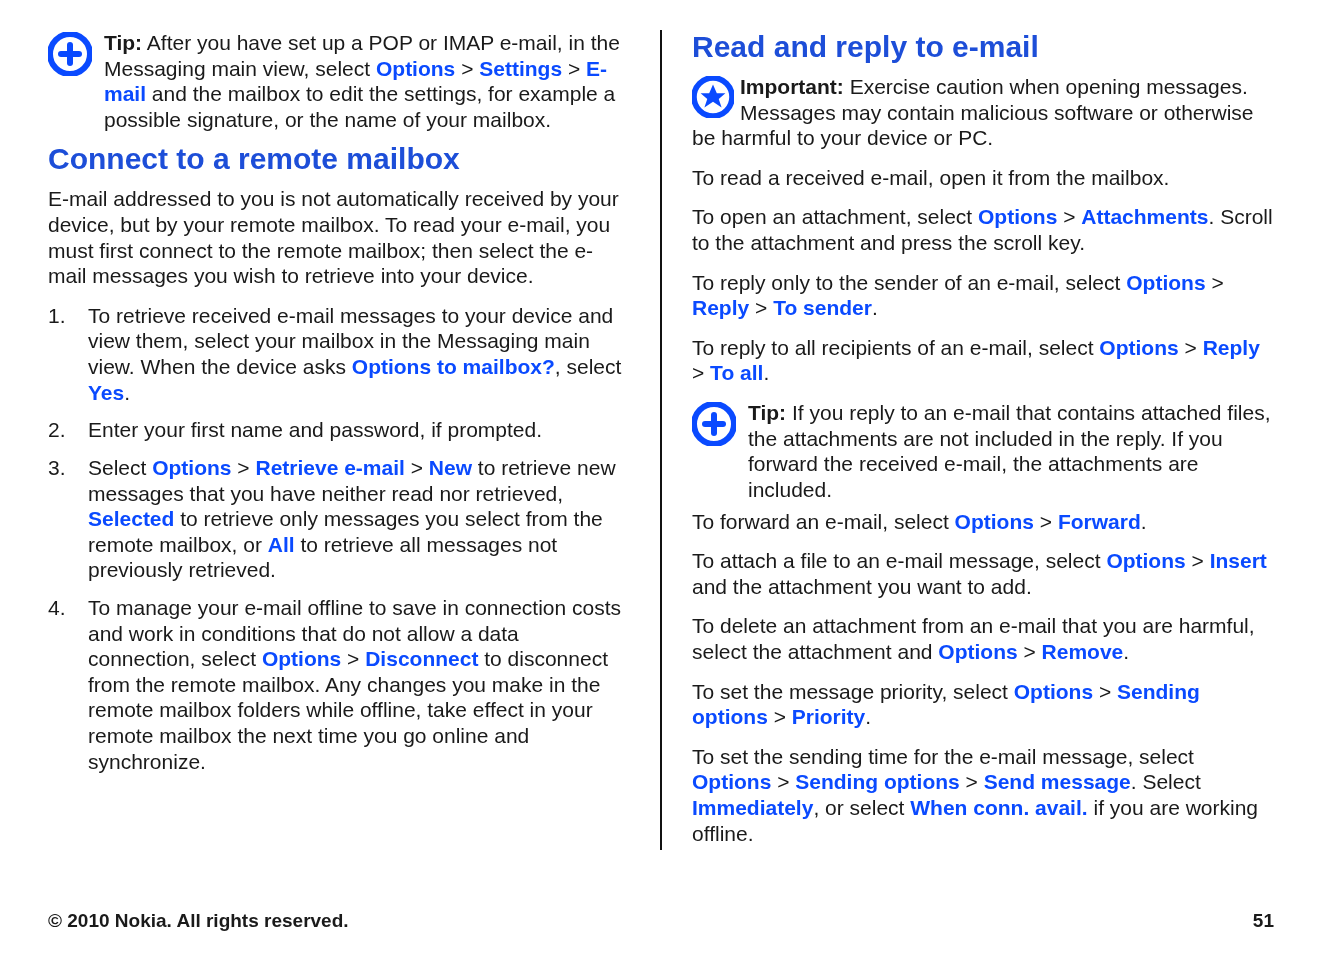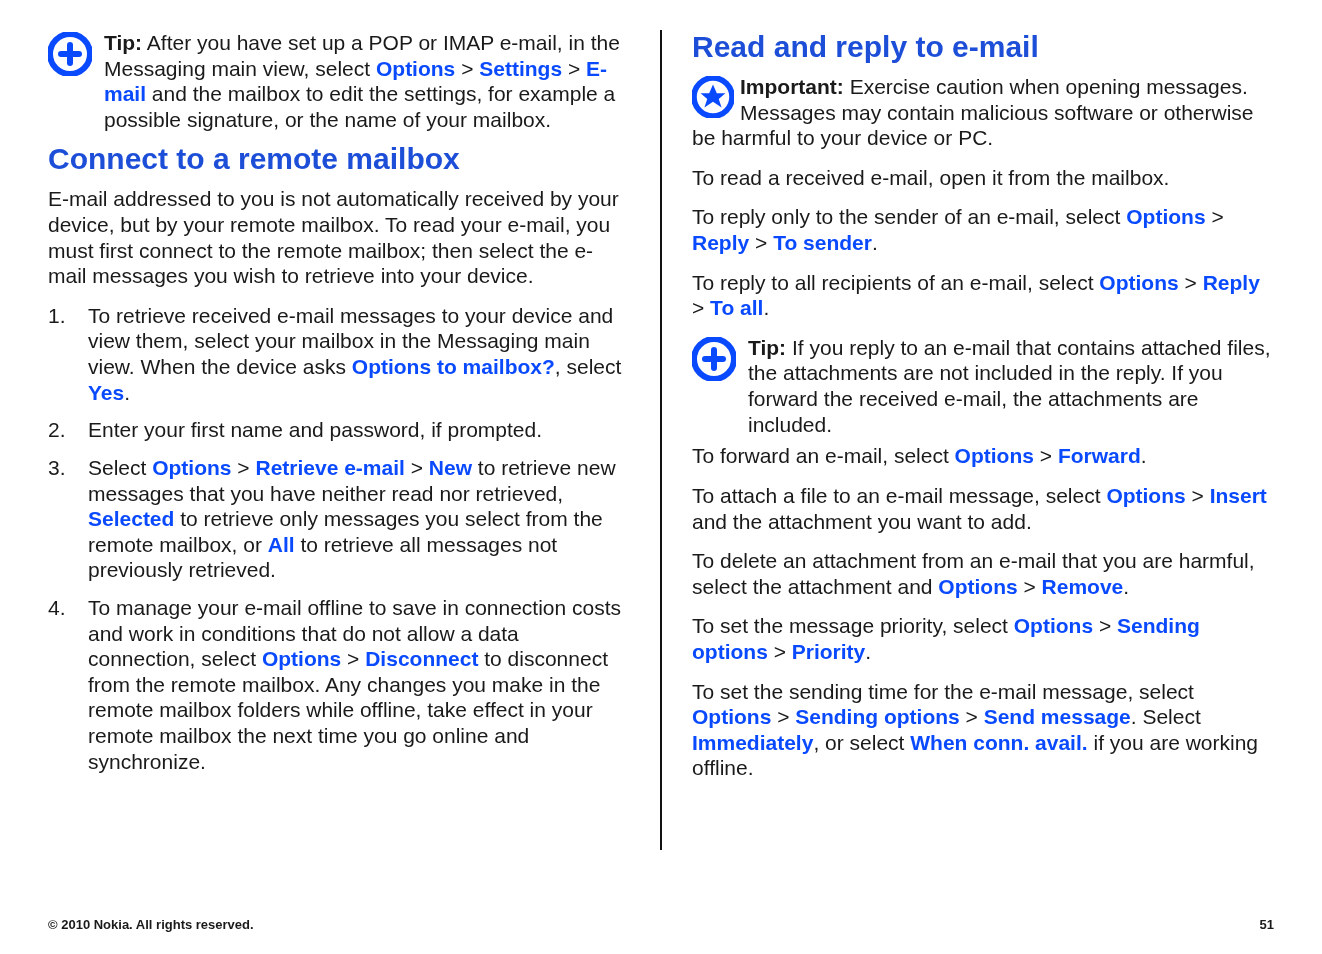--- a/index.html
+++ b/index.html
@@ -75,21 +75,21 @@
     font-size: 21px;
     color: #1a1a1a;
   }
   .footer {
     position: absolute;
     bottom: 22px;
     left: 48px;
     right: 48px;
     display: flex;
     justify-content: space-between;
-    font-size: 13px;
+    font-size: 19px;
     font-weight: 700;
   }
 </style>
 </head>
 <body>
 
 <div class="page">
   <div class="columns">
 
     <div class="col">
@@ -136,20 +136,23 @@
           <svg width="42" height="42" viewBox="0 0 44 44">
             <circle cx="22" cy="22" r="20" fill="none" stroke="#0a4aff" stroke-width="6"></circle>
             <polygon points="22,9 26,18 35,18 28,24 31,33 22,27 13,33 16,24 9,18 18,18" fill="#0a4aff"></polygon>
           </svg>
         </span>
         <b>Important: </b><span> Exercise caution when opening messages. Messages may contain malicious software or otherwise be harmful to your device or PC.</span>
       </p>
 
       <p class="para">To read a received e-mail, open it from the mailbox.</p>
 
+      <p class="para">
+        <span>To open an attachment, select </span><span class="link">Options</span><span class="chev"> &gt; </span><span class="link">Attachments</span><span>. Scroll to the attachment and press the scroll key.</span>
+      </p>
 
       <p class="para">
         <span>To reply only to the sender of an e-mail, select </span><span class="link">Options</span><span class="chev"> &gt; </span><span class="link">Reply</span><span class="chev"> &gt; </span><span class="link">To sender</span><span>.</span>
       </p>
 
       <p class="para">
         <span>To reply to all recipients of an e-mail, select </span><span class="link">Options</span><span class="chev"> &gt; </span><span class="link">Reply</span><span class="chev"> &gt; </span><span class="link">To all</span><span>.</span>
       </p>
 
       <div class="tip-row">

